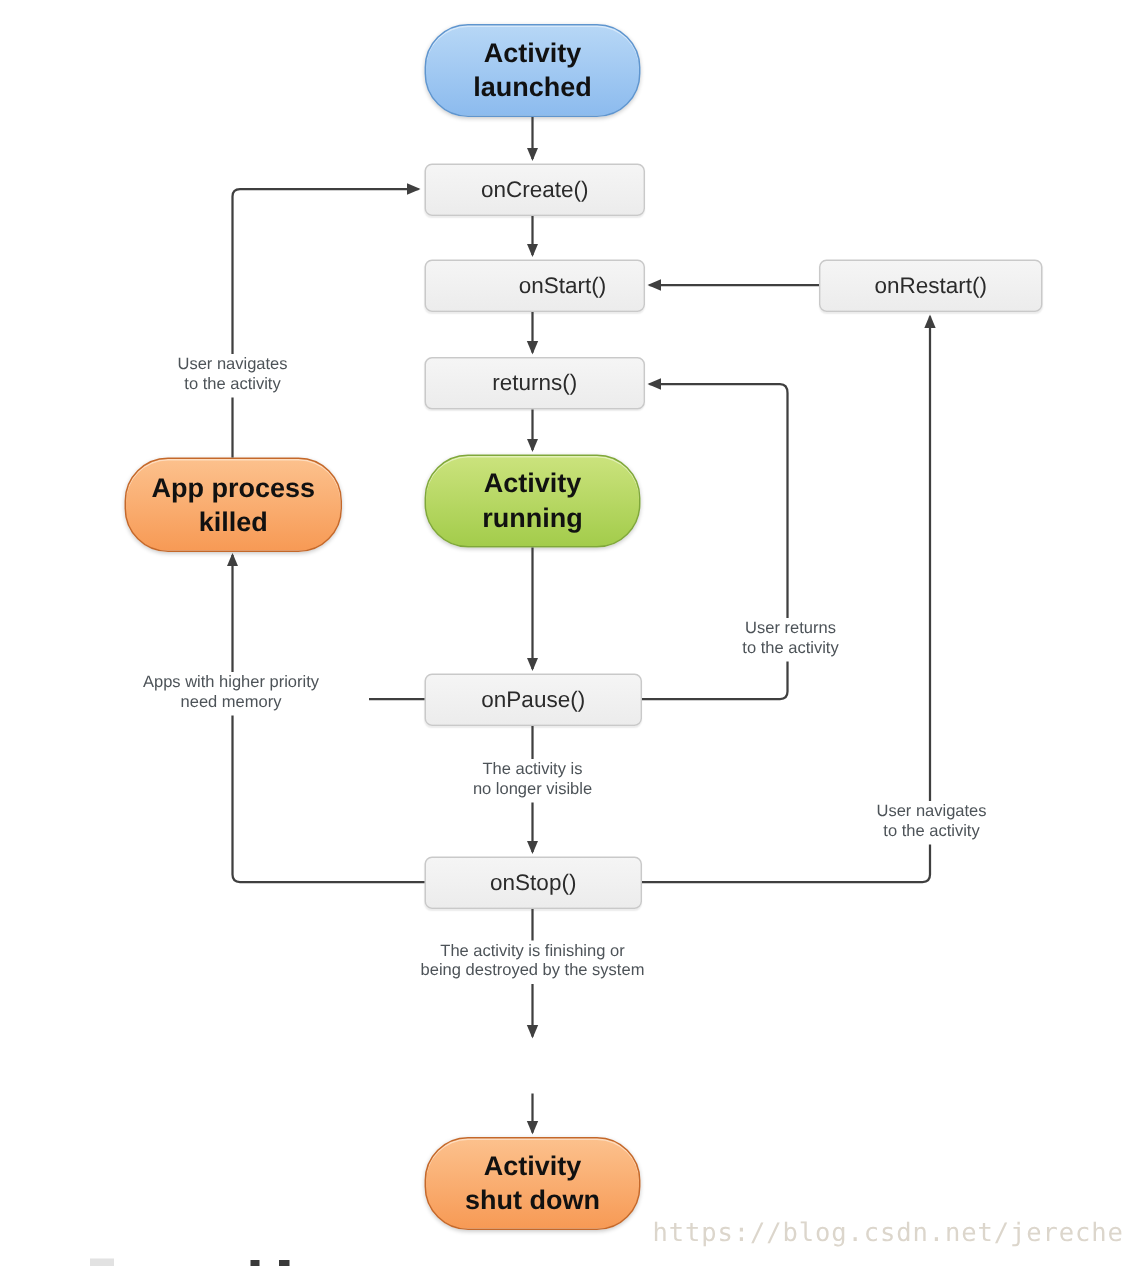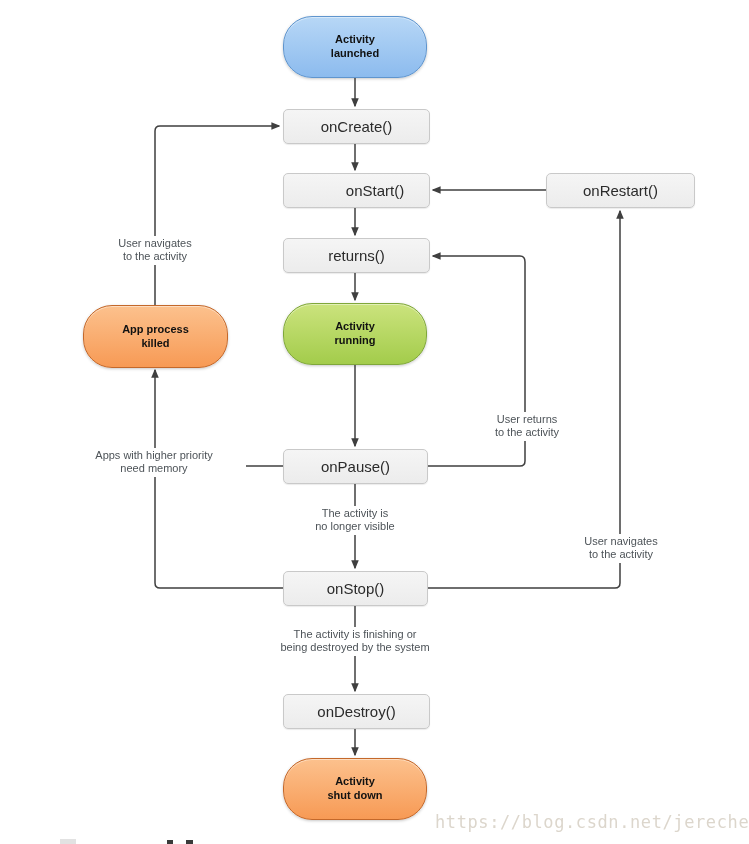--- a/index.html
+++ b/index.html
@@ -5,21 +5,21 @@
   html,body { margin:0; padding:0; background:#ffffff; }
   .stage {
     position:relative; width:749px; height:844px; background:#ffffff;
     font-family:"Liberation Sans", sans-serif; overflow:hidden;
   }
   .node {
     position:absolute; display:flex; align-items:center; justify-content:center;
     text-align:center; box-sizing:border-box; z-index:1; white-space:pre-line;
   }
   .pill {
-    border-radius:29px; font-weight:bold; font-size:11px; line-height:1.27;
+    border-radius:29px; font-weight:bold; font-size:18px; line-height:1.27;
     color:var(--pill-text);
     box-shadow: inset 0 1px 0 rgba(255,255,255,.45), 0 1px 3px rgba(0,0,0,.22);
   }
   .pill.blue   { background:linear-gradient(var(--node-blue-top),   var(--node-blue-bottom));   border:1.5px solid var(--node-blue-border); }
   .pill.green  { background:linear-gradient(var(--node-green-top),  var(--node-green-bottom));  border:1.5px solid var(--node-green-border); }
   .pill.orange { background:linear-gradient(var(--node-orange-top), var(--node-orange-bottom)); border:1.5px solid var(--node-orange-border); }
   .box {
     background:linear-gradient(var(--box-fill-top), var(--box-fill-bottom));
     border:1px solid var(--box-border); border-radius:5px;
     font-size:15px; color:var(--box-text);
@@ -71,21 +71,20 @@
   <div class="node box" style="left:283px; top:109px; width:147px; height:35px;">onCreate()</div>
   <div class="node box" style="left:283px; top:173px; width:147px; height:35px;padding-left:37px;">onStart()</div>
   <div class="node box" style="left:546px; top:173px; width:149px; height:35px;">onRestart()</div>
   <div class="node box" style="left:283px; top:238px; width:147px; height:35px;">returns()</div>
   <div class="node pill green" style="left:283px; top:303px; width:144px; height:62px;">Activity
 running</div>
   <div class="node pill orange" style="left:83px;  top:305px; width:145px; height:63px;">App process
 killed</div>
   <div class="node box" style="left:283px; top:571px; width:145px; height:35px;">onStop()</div>
   <div class="node box" style="left:283px; top:449px; width:145px; height:35px;">onPause()</div>
-  <div class="node box" style="left:283px; top:694px; width:147px; height:35px;">onDestroy()</div>
   <div class="node pill orange" style="left:283px; top:758px; width:144px; height:62px;">Activity
 shut down</div>
 
   <div class="note" style="left:93px;  top:236px; width:124px;">User navigates
 to the activity</div>
   <div class="note" style="left:62px;  top:448px; width:184px;">Apps with higher priority
 need memory</div>
   <div class="note" style="left:463px; top:412px; width:128px;">User returns
 to the activity</div>
   <div class="note" style="left:293px; top:506px; width:124px;">The activity is

